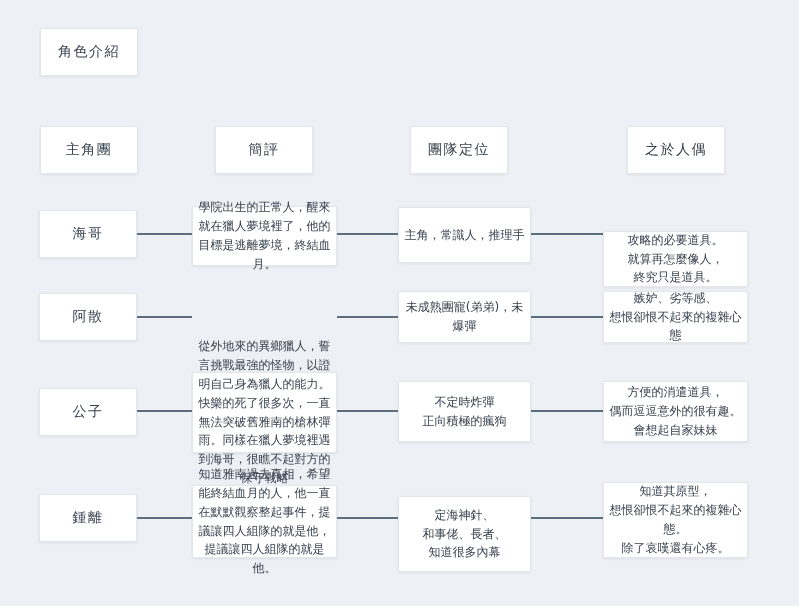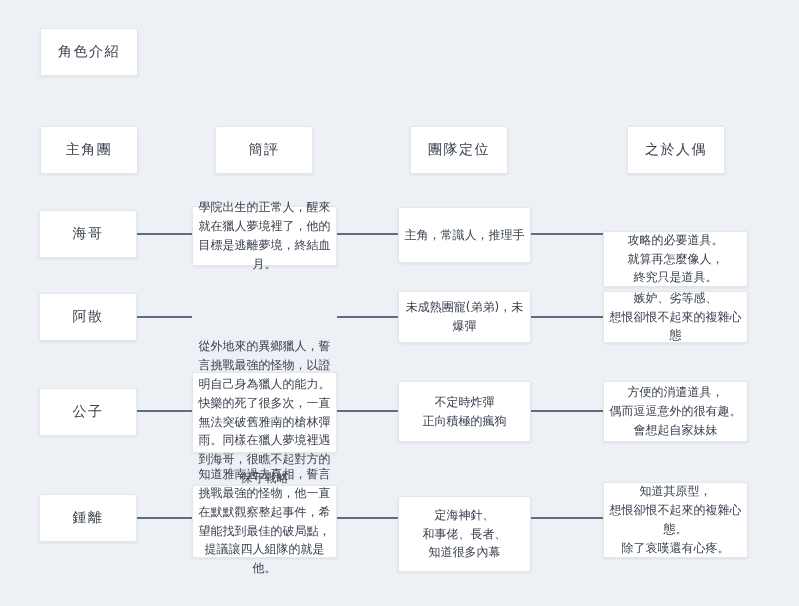--- a/index.html
+++ b/index.html
@@ -98,21 +98,21 @@
   <div class="box txt p-r3c3">不定時炸彈
 正向積極的瘋狗</div>
   <div class="box txt p-r3c4">方便的消遣道具，
 偶而逗逗意外的很有趣。
 會想起自家妹妹</div>
   <div class="line lx1 ly3"></div>
   <div class="line lx2 ly3"></div>
   <div class="line lx3 ly3"></div>
 
   <div class="box lbl p-r4c1">鍾離</div>
-  <div class="box txt p-r4c2">知道雅南過去真相，誓言挑戰最強的怪物，他一直在默默觀察整起事件，希望能找到最佳的破局點，提議讓四人組隊的就是他。</div>
+  <div class="box txt p-r4c2">知道雅南過去真相，希望能終結血月的人，他一直在默默觀察整起事件，提議讓四人組隊的就是他，提議讓四人組隊的就是他。</div>
   <div class="box txt p-r4c3">定海神針、
 和事佬、長者、
 知道很多內幕</div>
   <div class="box txt p-r4c4">知道其原型，
 想恨卻恨不起來的複雜心態。
 除了哀嘆還有心疼。</div>
   <div class="line lx1 ly4"></div>
   <div class="line lx2 ly4"></div>
   <div class="line lx3 ly4"></div>
 

